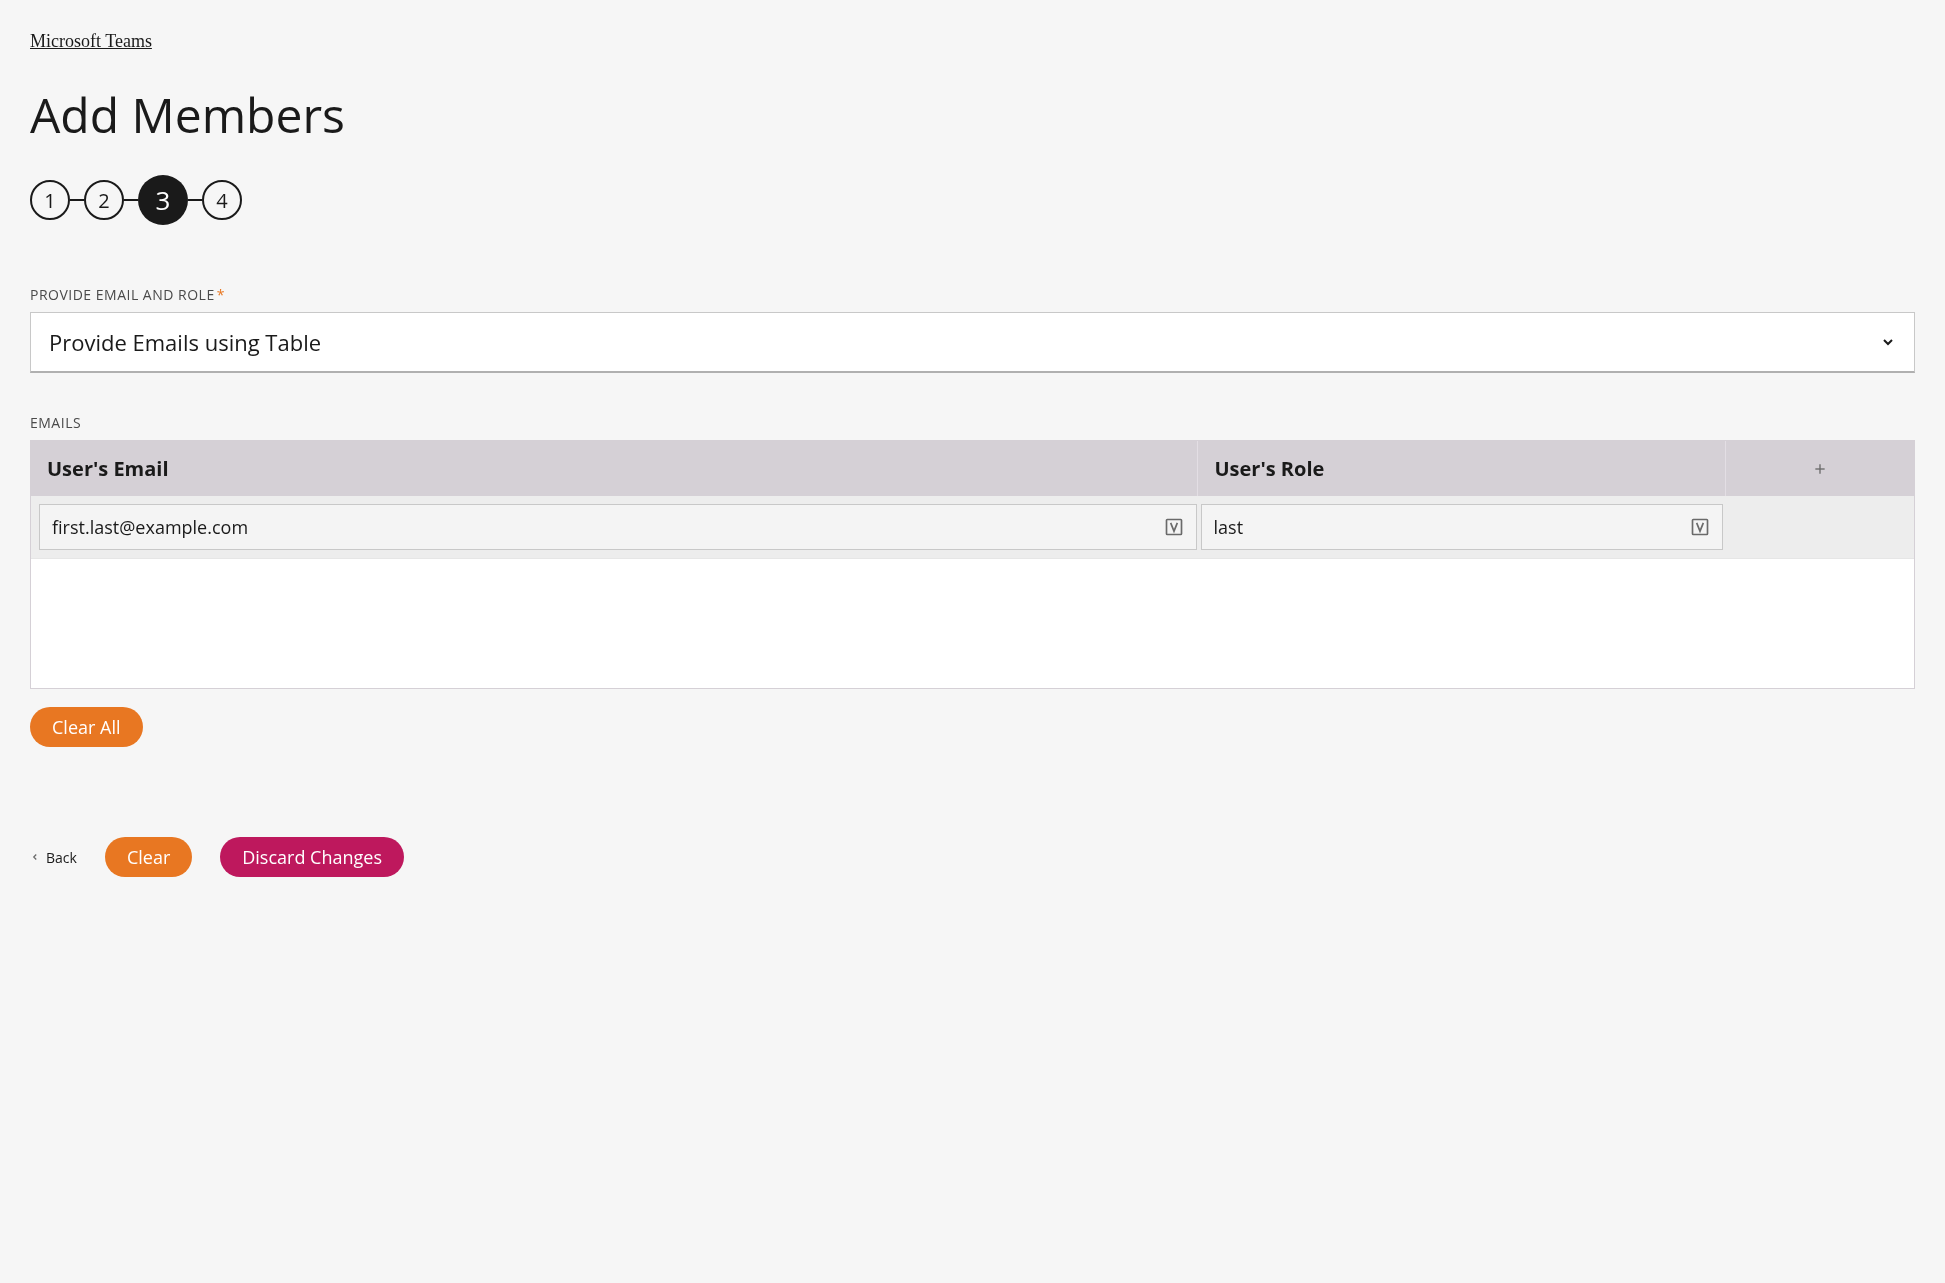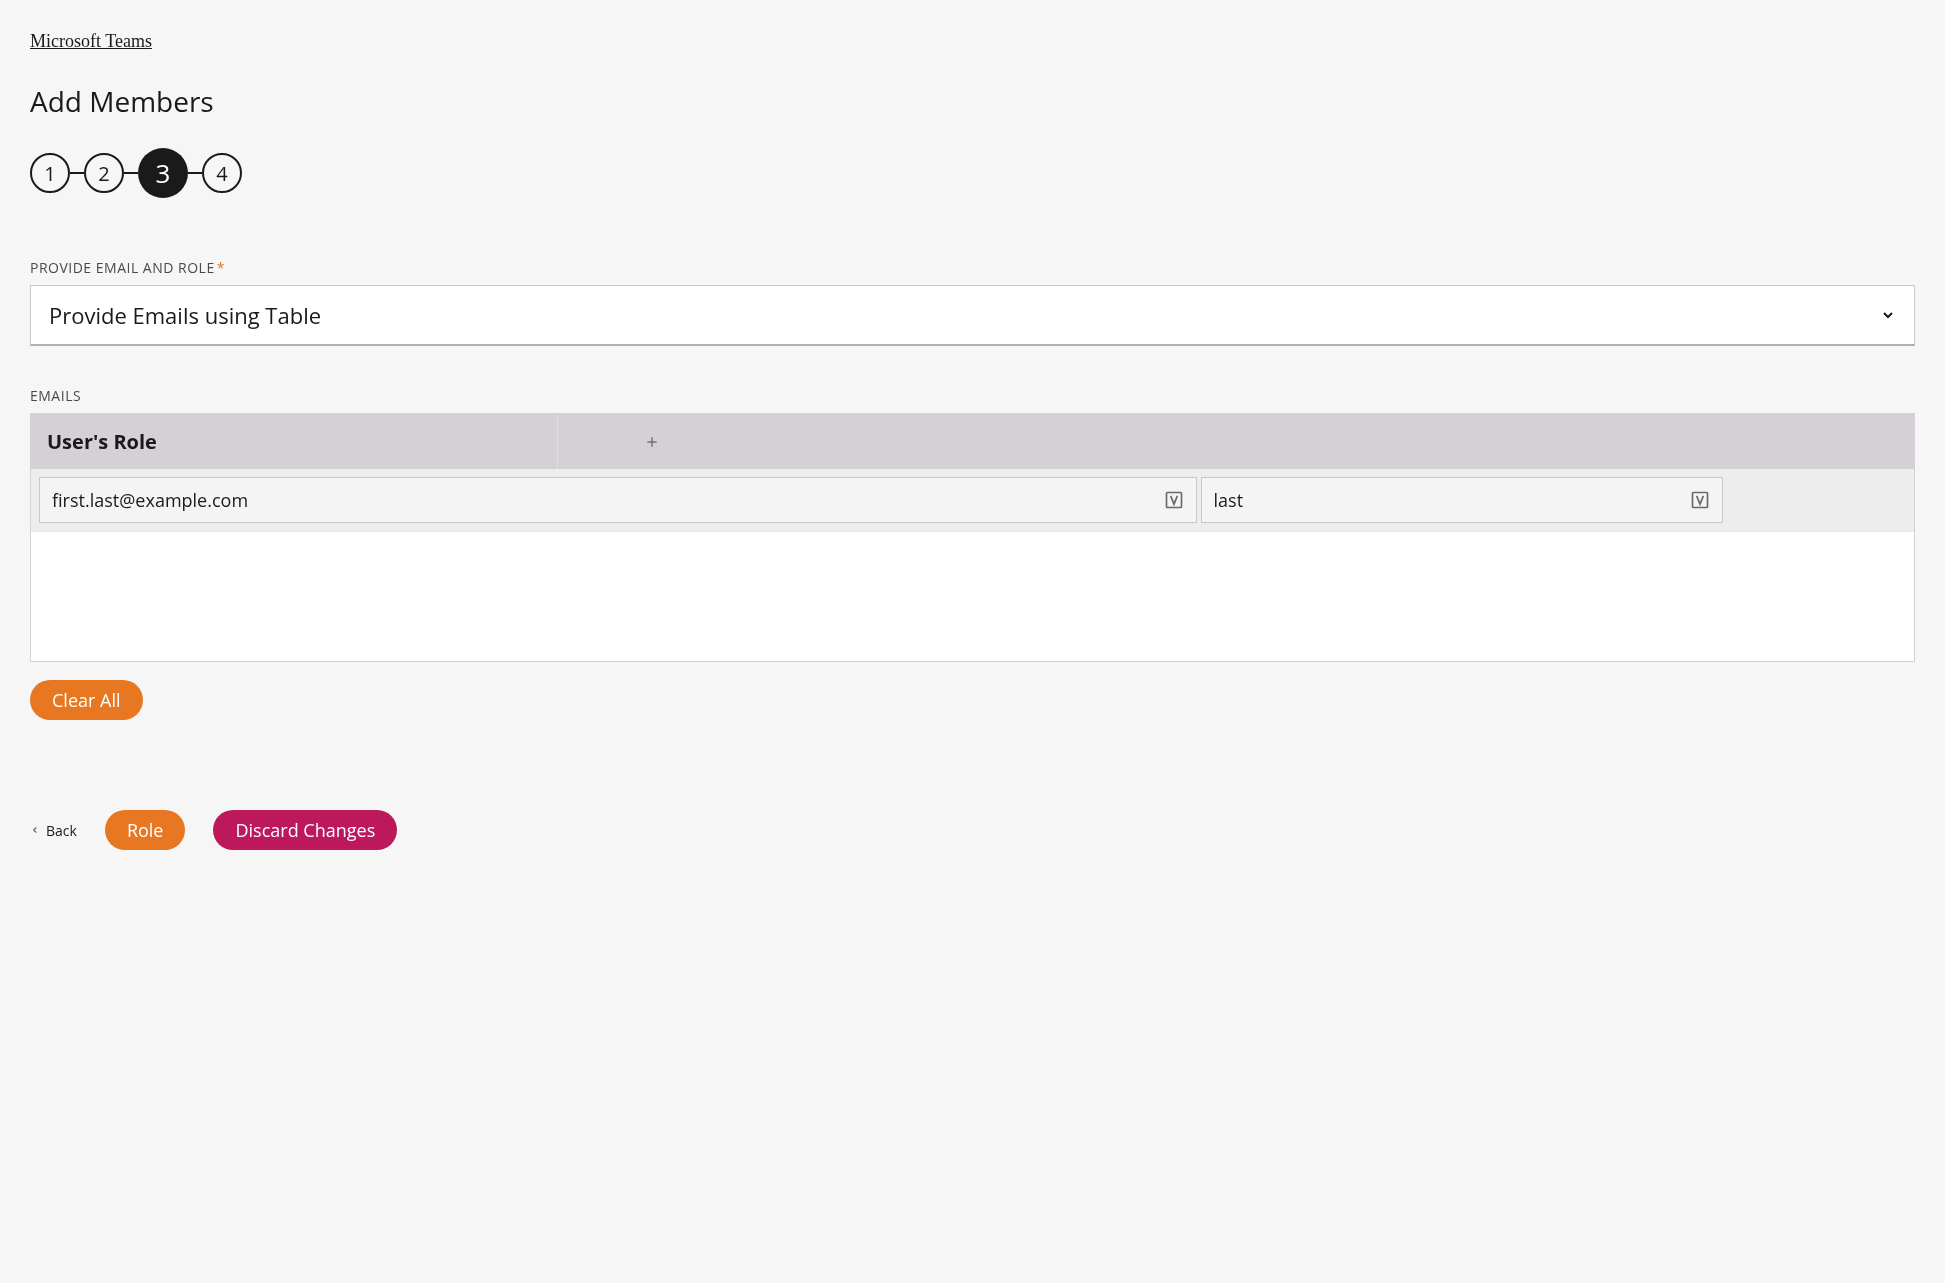--- a/index.html
+++ b/index.html
@@ -12,21 +12,21 @@
   .breadcrumb {
     font-size: 18px;
     text-decoration: underline;
     color: #1a1a1a;
     cursor: pointer;
     display: inline-block;
     margin-bottom: 30px;
     font-family: Liberation Serif, serif;
   }
   .page-title {
-    font-size: 28px;
+    font-size: 48px;
     font-weight: 400;
     margin-bottom: 28px;
     color: #1a1a1a;
   }
   .stepper {
     display: flex;
     align-items: center;
     margin-bottom: 60px;
   }
   .step {
@@ -201,20 +201,21 @@
   <span class="dropdown-text">Provide Emails using Table</span>
   <svg class="chevron-down" viewBox="0 0 24 24" fill="none" stroke="currentColor" stroke-width="3">
     <polyline points="6 9 12 15 18 9"></polyline>
   </svg>
 </div>
 
 <div class="field-label">EMAILS</div>
 
 <div class="table-wrap">
   <div class="thead">
+    <div class="th th-email">User's Email</div>
     <div class="th th-role">User's Role</div>
     <div class="th th-add">
       <svg class="plus-icon" viewBox="0 0 24 24" fill="none" stroke="currentColor" stroke-width="2">
         <line x1="12" y1="5" x2="12" y2="19"></line>
         <line x1="5" y1="12" x2="19" y2="12"></line>
       </svg>
     </div>
   </div>
   <div class="trow">
     <div class="td-email">
@@ -244,18 +245,18 @@
   <button class="btn btn-orange">Clear All</button>
 </div>
 
 <div class="footer">
   <div class="back-link">
     <svg class="chevron-left" viewBox="0 0 24 24" fill="none" stroke="currentColor" stroke-width="3">
       <polyline points="15 18 9 12 15 6"></polyline>
     </svg>
     <span>Back</span>
   </div>
-  <button class="btn btn-orange">Role</button>
+  <button class="btn btn-orange">Clear</button>
   <button class="btn btn-gray">Discard Changes</button>
 </div>
 
 
 
 
 </body></html>

